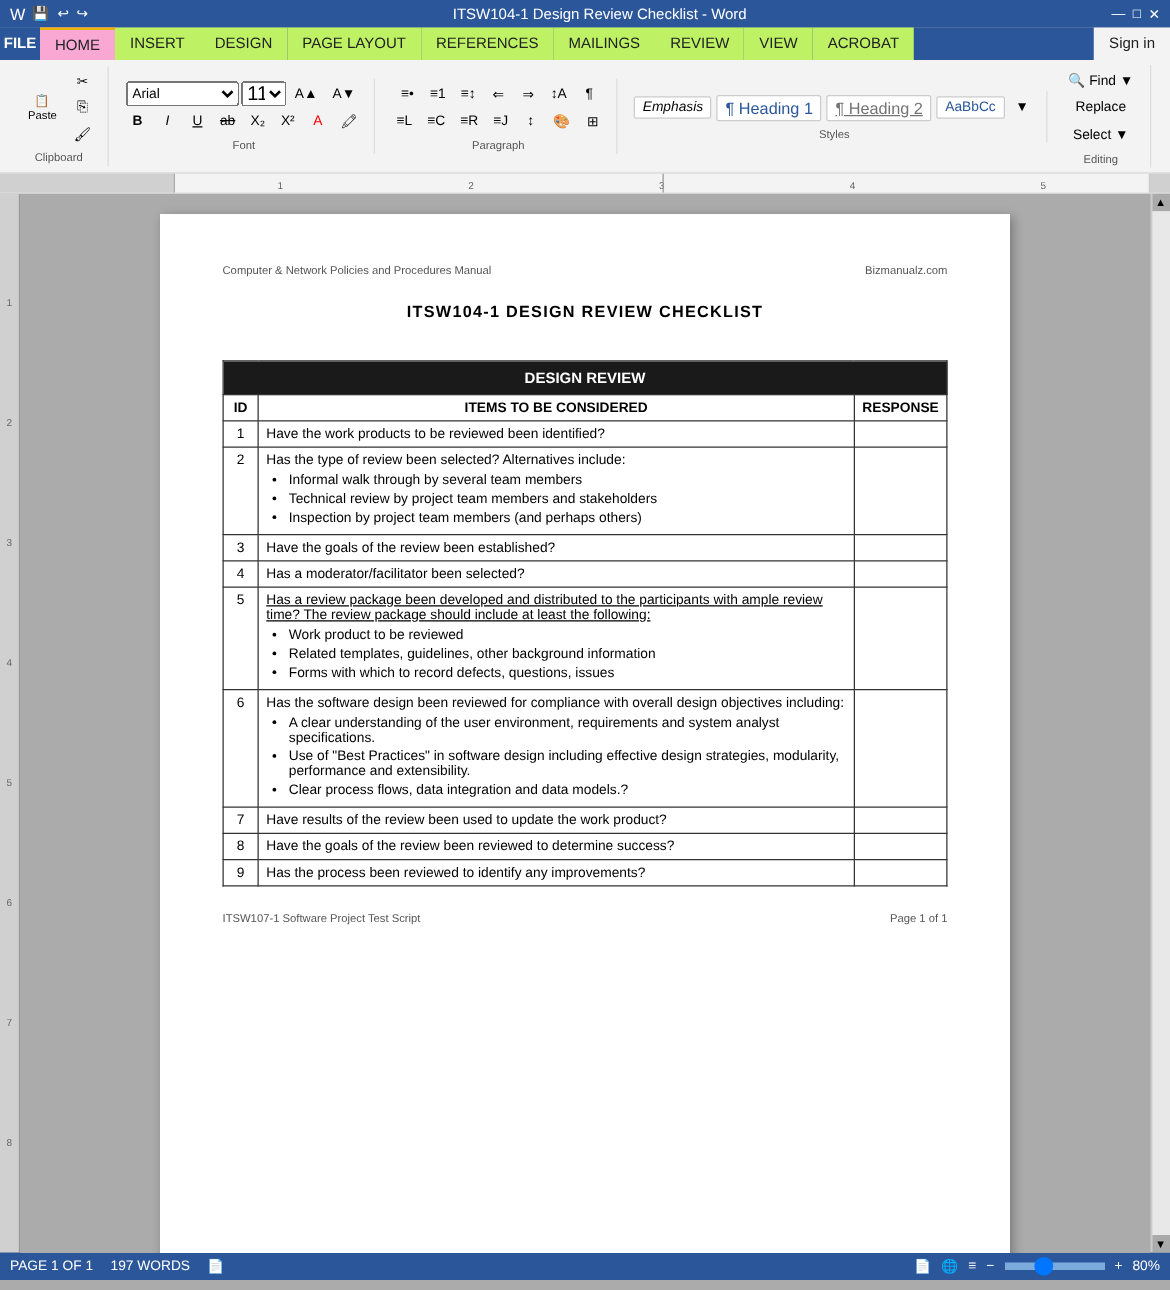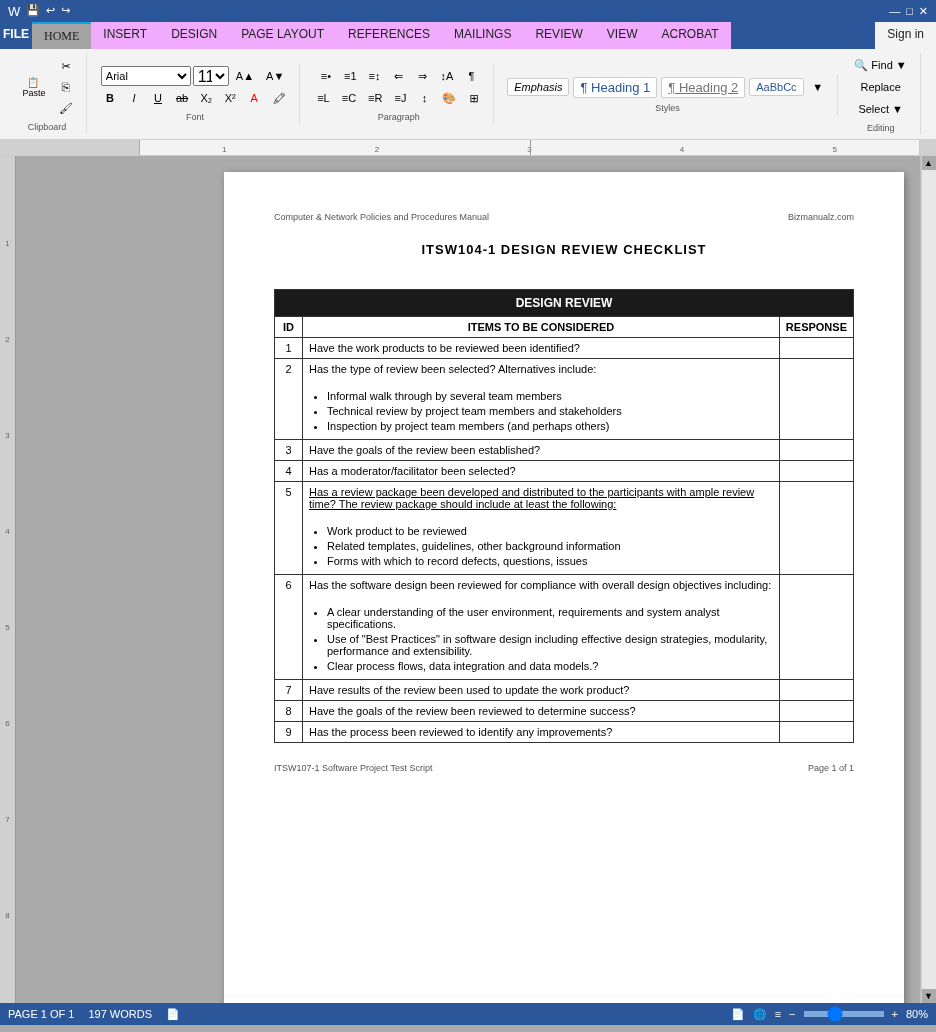--- a/index.html
+++ b/index.html
@@ -17,23 +17,23 @@
       font-size: 12px;
     }
     #title-bar .title { flex: 1; text-align: center; }
     #title-bar .win-controls { display: flex; gap: 6px; }
     #title-bar .win-controls span { cursor: pointer; font-size: 11px; }
     #ribbon-tabs { display: flex; background: #2b579a; }
     #ribbon-tabs .file-tab {
       background: #2b579a; color: white; padding: 5px 3px; font-size: 12px; font-weight: bold; cursor: pointer;
     }
     #ribbon-tabs .tab {
-      padding: 5px 12px; font-size: 12px; cursor: pointer; color: #222; background: #f0abfc;
-    }
-    #ribbon-tabs .tab.active { border-top: 2px solid #0ea5e9; background: #a3a3a3; font-family: Liberation Serif, serif; }
+      padding: 5px 12px; font-size: 12px; cursor: pointer; color: #222; background: #bef264;
+    }
+    #ribbon-tabs .tab.active { border-top: 2px solid #eab308; background: #f9a8d4; }
     #ribbon-tabs .sign-in { margin-left: auto; padding: 5px 12px; font-size: 12px; color: #222; background: #f3f3f3; }
 
     #ribbon-content {
       display: flex; align-items: center; padding: 4px 8px; gap: 4px; background: #f3f3f3;
       border-bottom: 1px solid #d0d0d0;
     }
     .ribbon-group {
       display: flex; flex-direction: column; align-items: center; border-right: 1px solid #ddd;
       padding: 2px 8px; gap: 2px;
     }
@@ -79,21 +79,21 @@
     .table-header-row th {
       background: #1a1a1a; color: white; text-align: center; font-size: 12px; padding: 6px;
     }
     .col-header-row th {
       background: white; font-weight: bold; text-align: center; font-size: 11px;
     }
     .col-id { width: 28px; text-align: center; }
     .col-items { }
     .col-response { width: 72px; text-align: center; }
     .checklist-table td.id-cell { text-align: center; font-weight: normal; }
-    .checklist-table td ul { margin-left: 18px; margin-top: 15px; }
+    .checklist-table td ul { margin-left: 18px; margin-top: 4px; }
     .checklist-table td ul li { margin-bottom: 3px; list-style-type: disc; }
 
     .page-footer { display: flex; justify-content: space-between; font-size: 9px; color: #555; margin-top: 20px; }
 
     
     #status-bar {
       background: #2b579a; color: white; height: 22px;
       display: flex; align-items: center; padding: 0 8px; font-size: 11px;
       justify-content: space-between;
     }
@@ -104,20 +104,21 @@
 </head>
 <body>
 
 <div id="title-bar">
   <div style="display:flex;gap:6px;">
     <span style="font-size:13px;">W</span>
     <span style="font-size:11px;">💾</span>
     <span style="font-size:11px;">↩</span>
     <span style="font-size:11px;">↪</span>
   </div>
+  <div class="title">ITSW104-1 Design Review Checklist - Word</div>
   <div class="win-controls">
     <span>—</span>
     <span>□</span>
     <span>✕</span>
   </div>
 </div>
 
 <div id="ribbon-tabs" style="display:flex; background:#2b579a;">
   <div class="file-tab">FILE</div>
   <div class="tab active">HOME</div>
@@ -260,21 +261,21 @@
         <span>2</span>
         <span>3</span>
         <span>4</span>
         <span>5</span>
         <span>6</span>
         <span>7</span>
         <span>8</span>
     </div>
   </div>
 
-  <div id="page-area" style="flex:1; background:#ababab; overflow-y:auto; display:flex; justify-content:flex-end; padding:16px 16px;">
+  <div id="page-area" style="flex:1; background:#ababab; overflow-y:auto; display:flex; justify-content:center; padding:16px 16px;">
     <div id="page">
 
       <div class="page-header">
         <span>Computer &amp; Network Policies and Procedures Manual</span>
         <span>Bizmanualz.com</span>
       </div>
 
       <div class="page-title">ITSW104-1    DESIGN REVIEW CHECKLIST</div>
 
       <table class="checklist-table">

